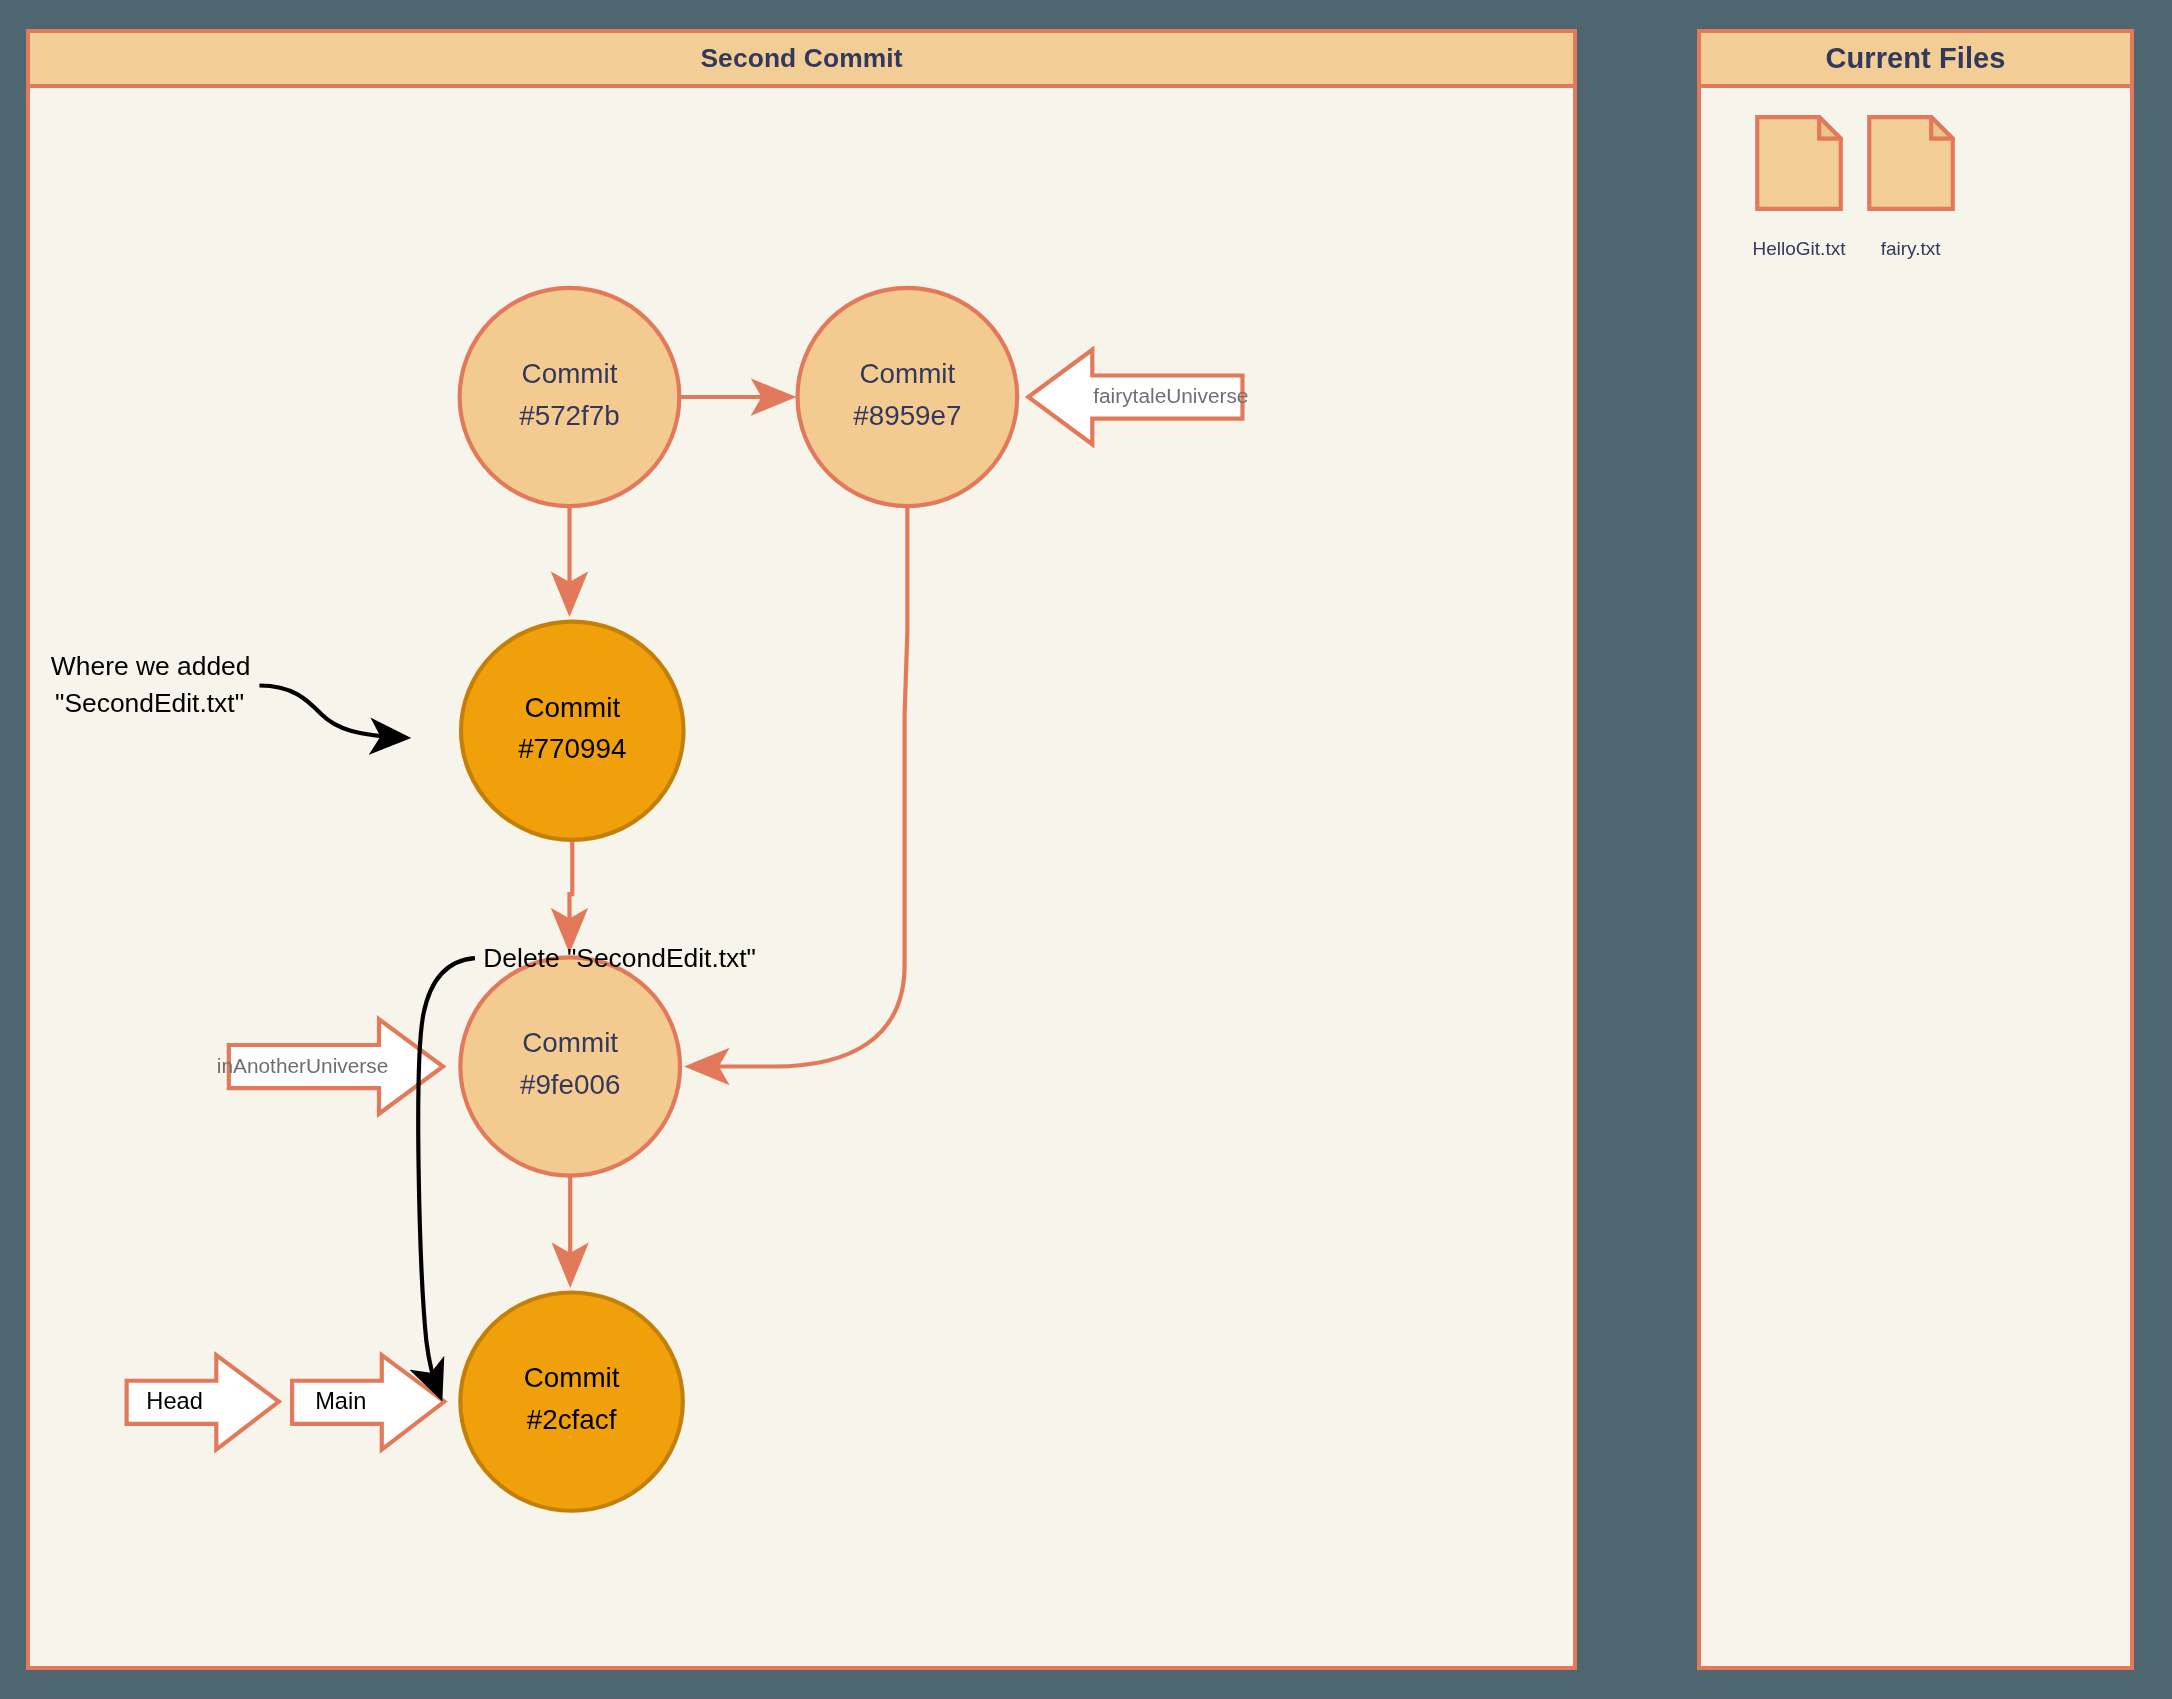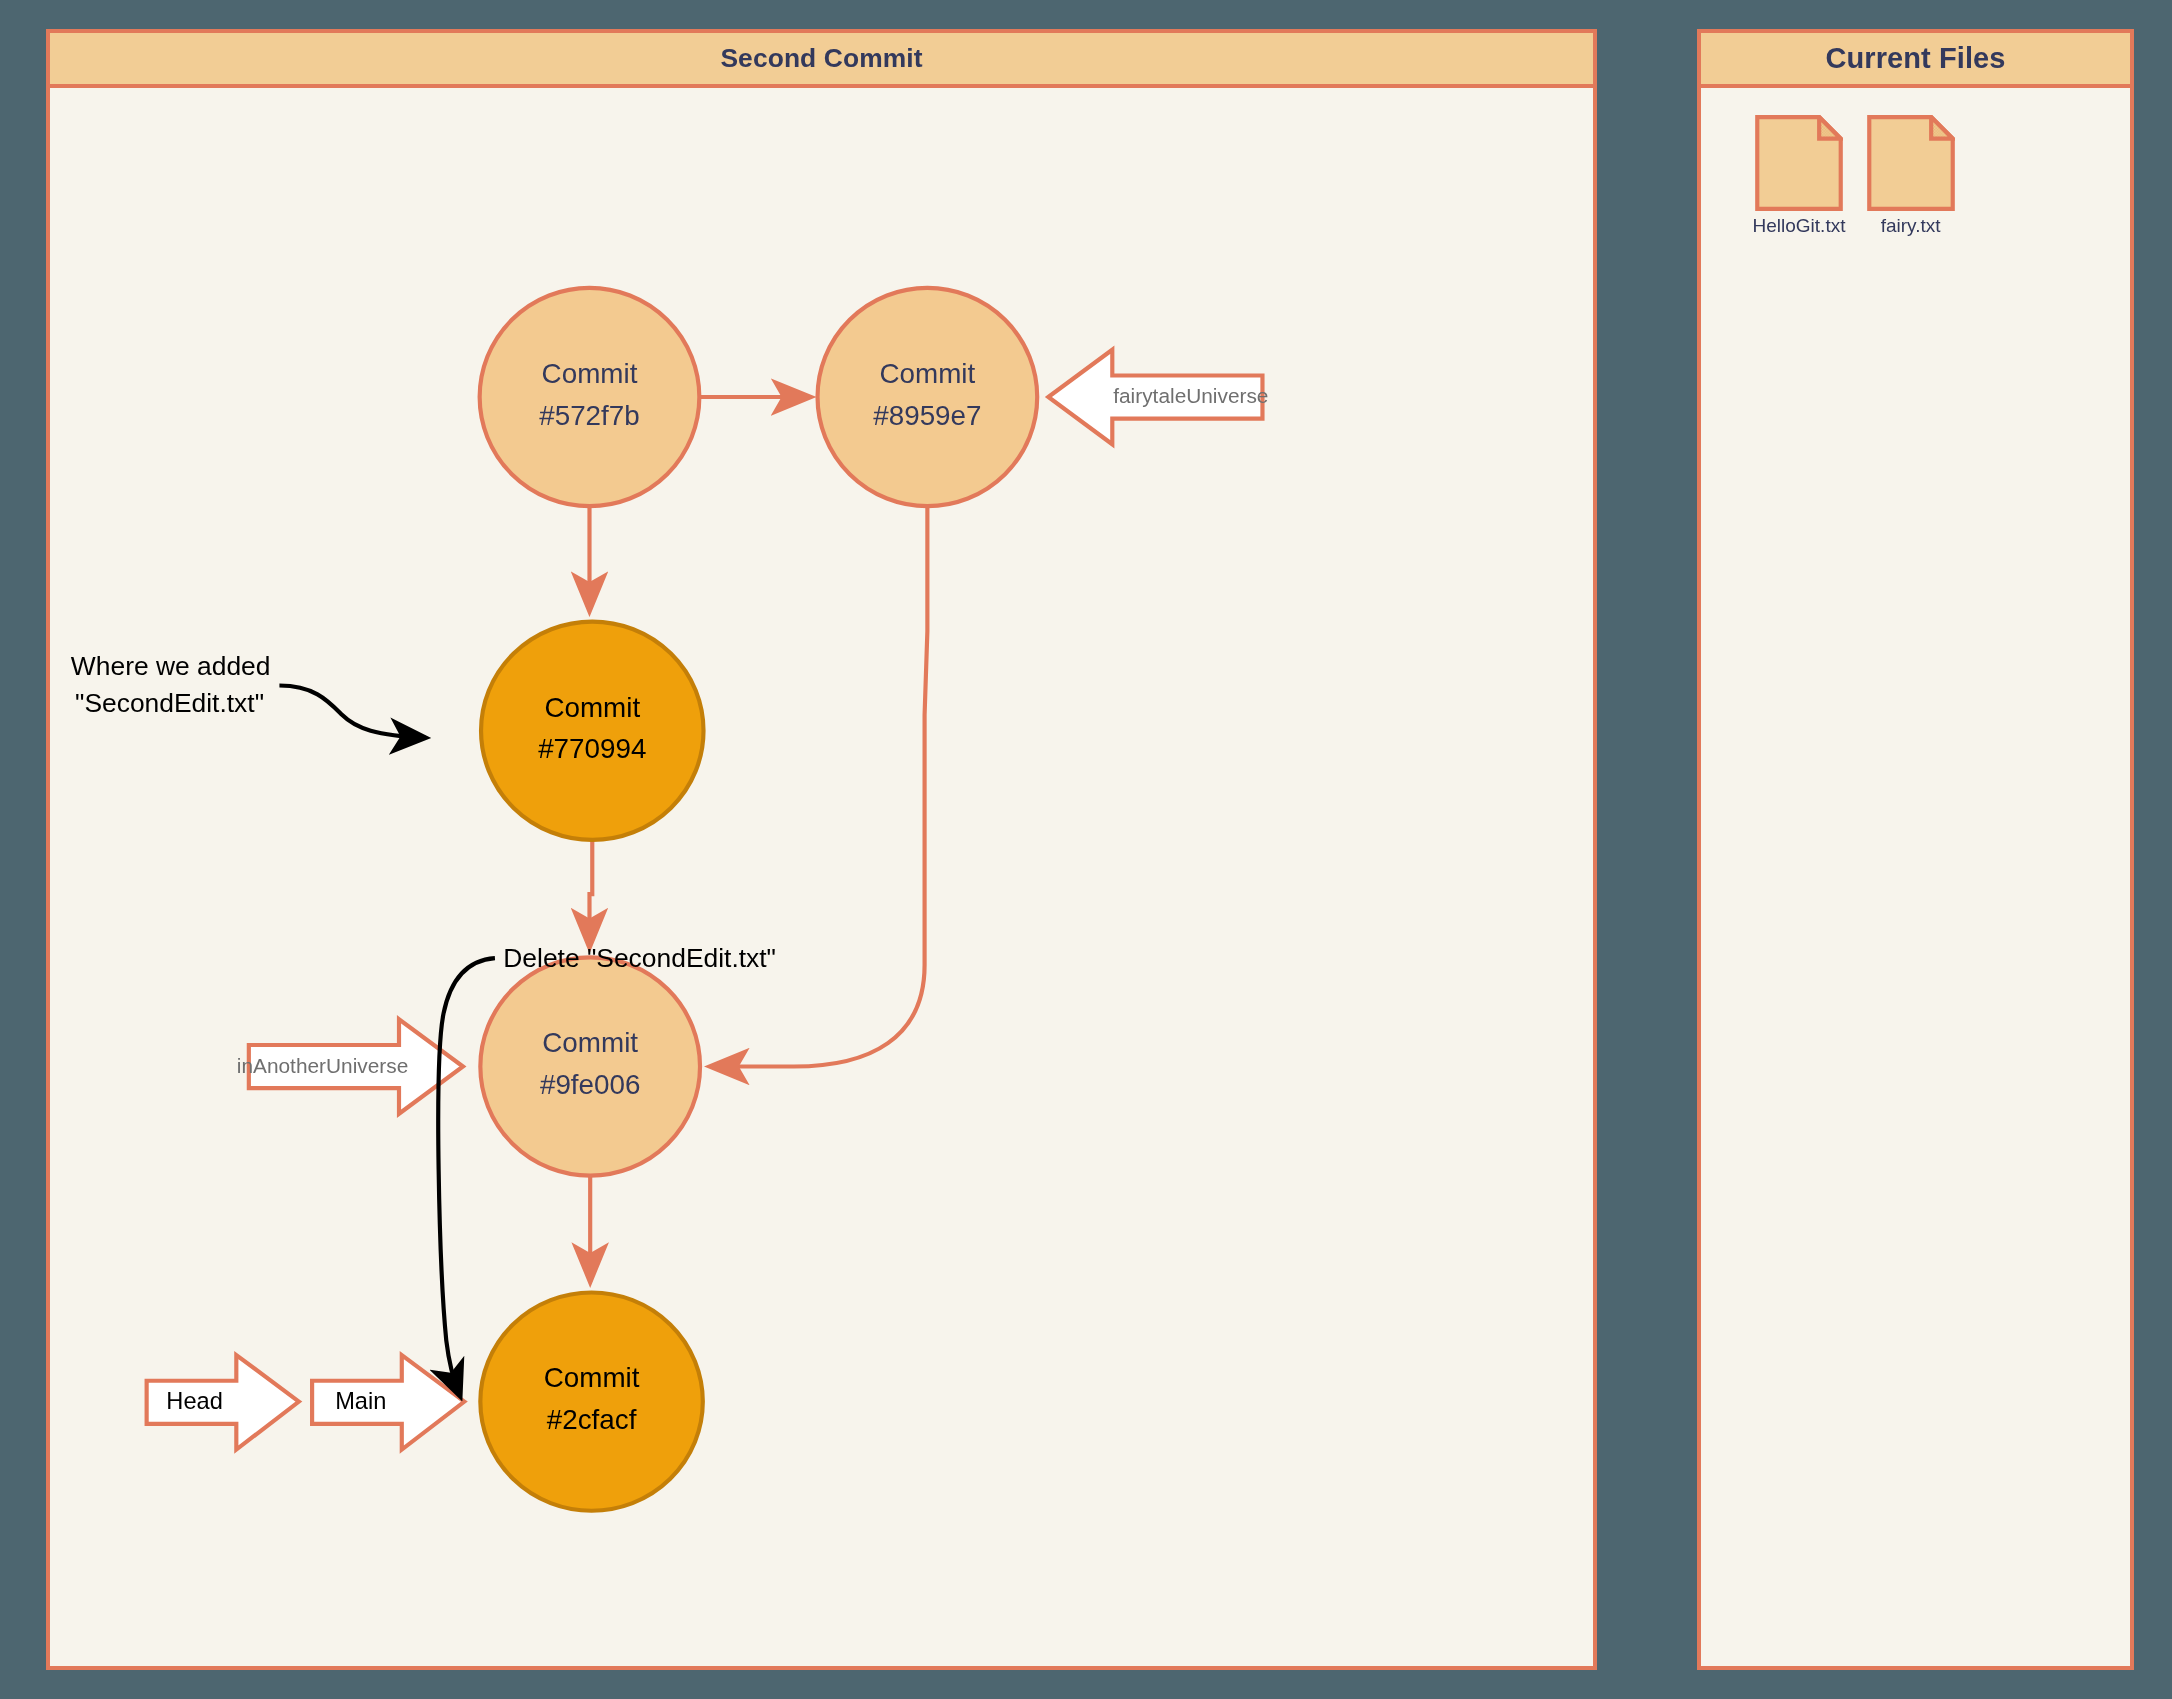--- a/index.html
+++ b/index.html
@@ -19,21 +19,21 @@
     background: #4d6670;
   }
 
   
   .panel {
     position: absolute;
     background: #f7f4ec;
     border: 4.2px solid #e2795a;
     box-sizing: border-box;
   }
-  #panel-graph { left: 46px;  top: 28.5px; width: 1551px; height: 1641px; text-align: center; }
+  #panel-graph { left: 26px;  top: 28.5px; width: 1551px; height: 1641px; text-align: center; }
   #panel-files { left: 1697px; top: 28.5px; width: 437px;  height: 1641px; }
 
   .panel-title {
     position: absolute;
     left: 0; right: 0; top: 0;
     height: 51px;
     background: #f2cd95;
     border-bottom: 4.2px solid #e2795a;
     box-sizing: content-box;
     display: flex;
@@ -80,21 +80,21 @@
     left: 0; top: 26.4px;
     width: 100%;
     display: flex;
     gap: 23.6px;
     padding-left: 54px;
     box-sizing: border-box;
   }
   .file-item { width: 88px; display: flex; flex-direction: column; align-items: center; }
   .file-glyph { width: 88px; height: 96px; }
   .file-name {
-    margin-top: 4px;
+    margin-top: 27px;
     font-size: 19px;
     color: #33395c;
     white-space: nowrap;
     font-family: "Liberation Sans", sans-serif;
   }
 </style>
 </head>
 <body>
 
 <div id="stage">

